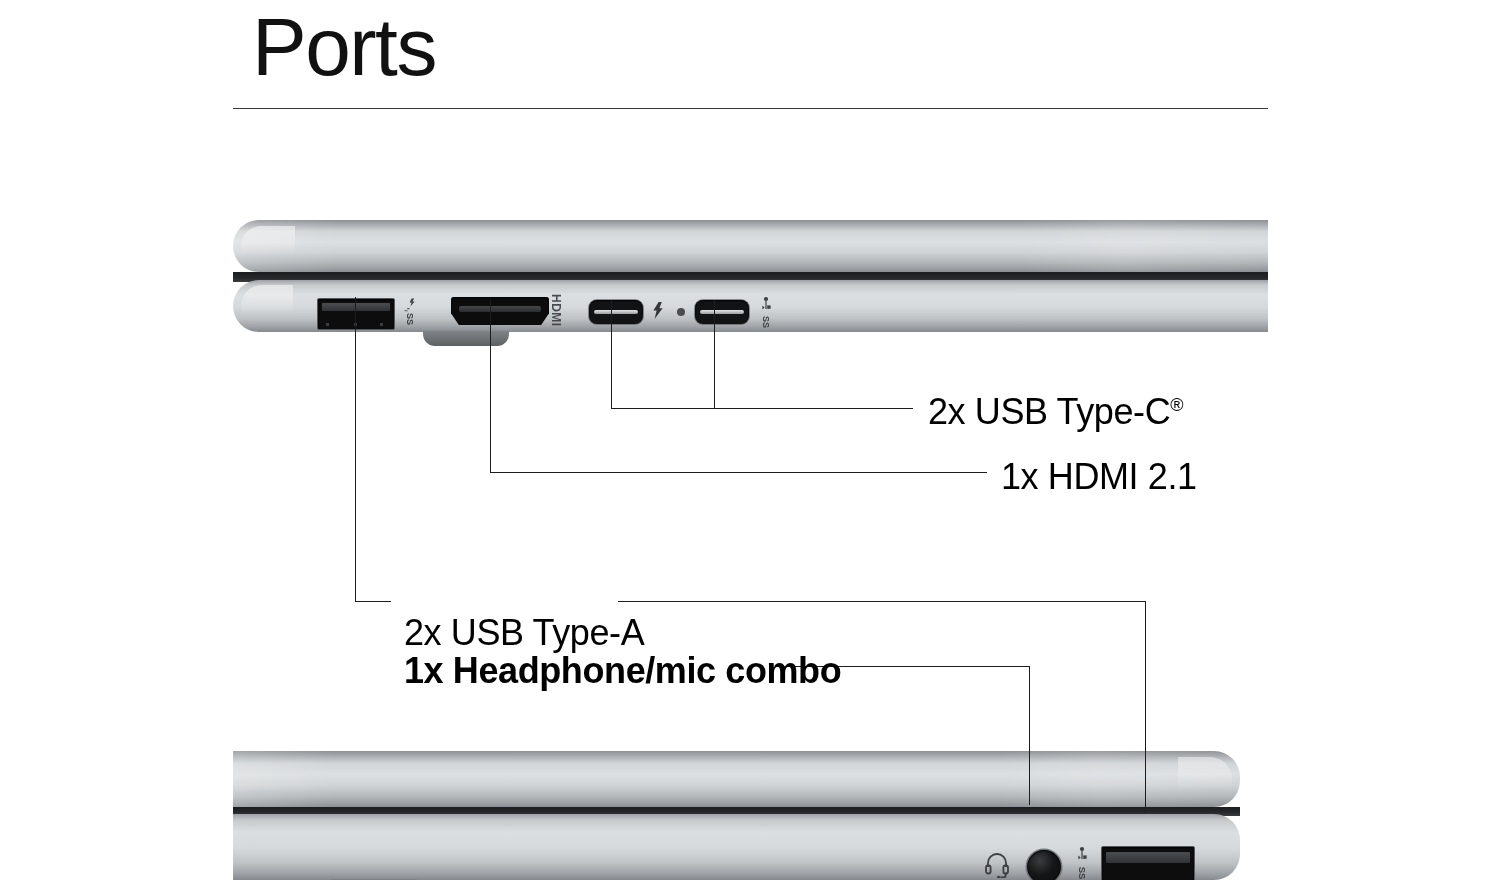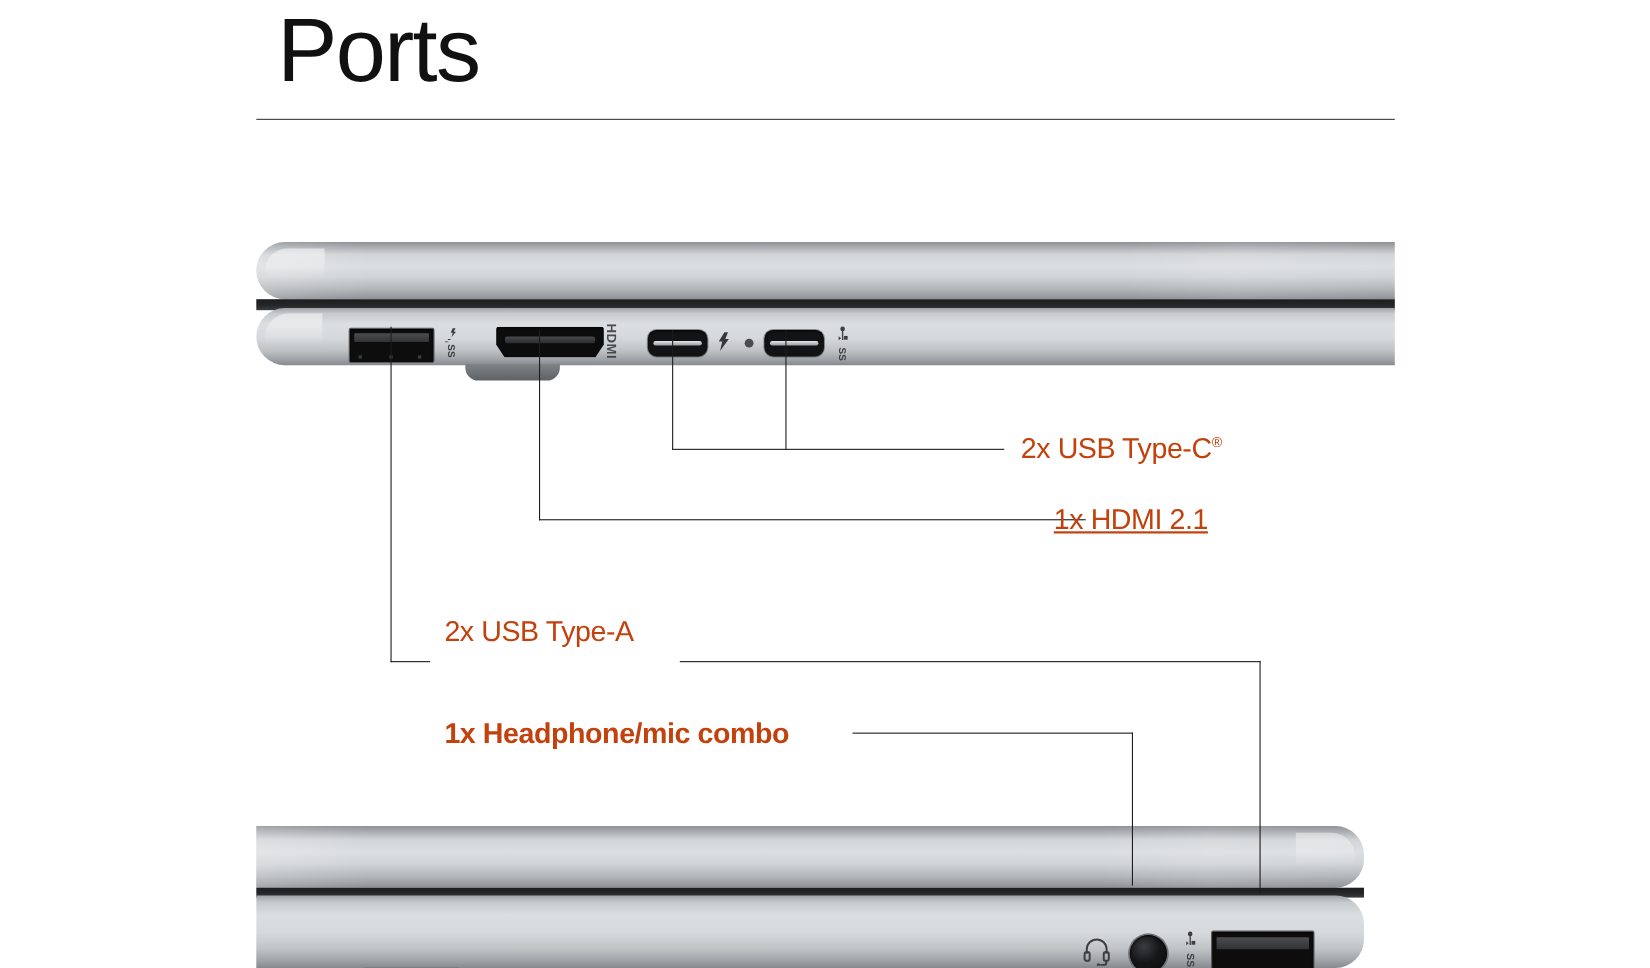--- a/index.html
+++ b/index.html
@@ -203,24 +203,24 @@
   .glyph-svg { position: absolute; }
 
   
   .leader { position: absolute; background: #1d1d1d; }
   .leader.v { width: 1px; }
   .leader.h { height: 1px; }
 
   
   .callout {
     position: absolute;
-    font-size: 26px;
+    font-size: 36px;
     font-weight: 400;
     letter-spacing: -0.4px;
-    color: #c2410c;
+    color: #000000;
     white-space: nowrap;
     line-height: 1;
   }
   .callout sup {
     font-size: 0.5em;
     vertical-align: super;
     letter-spacing: 0;
   }
 </style>
 </head>
@@ -344,23 +344,23 @@
 <div class="leader h" style="left:618px; top:601px; width:528px;"></div>
 <div class="leader v" style="left:1145px; top:601px; height:212px;"></div>
 
 <div class="leader h" style="left:775px; top:666px; width:255px;"></div>
 <div class="leader v" style="left:1029px; top:666px; height:139px;"></div>
 
 <div class="callout" style="left:928px; top:394px;">
   <span>2x USB Type-C</span><sup>®</sup>
 </div>
 
-<div class="callout" style="left:958px; top:459px;text-decoration:underline;">
+<div class="callout" style="left:1001px; top:459px;">
   <span>1x HDMI 2.1</span>
 </div>
 
-<div class="callout" style="left:404px; top:561px;">
+<div class="callout" style="left:404px; top:615px;">
   <span>2x USB Type-A</span>
 </div>
 
 <div class="callout" style="left:404px; top:653px;font-weight:bold;">
   <span>1x Headphone/mic combo</span>
 </div>
 
 </body></html>

